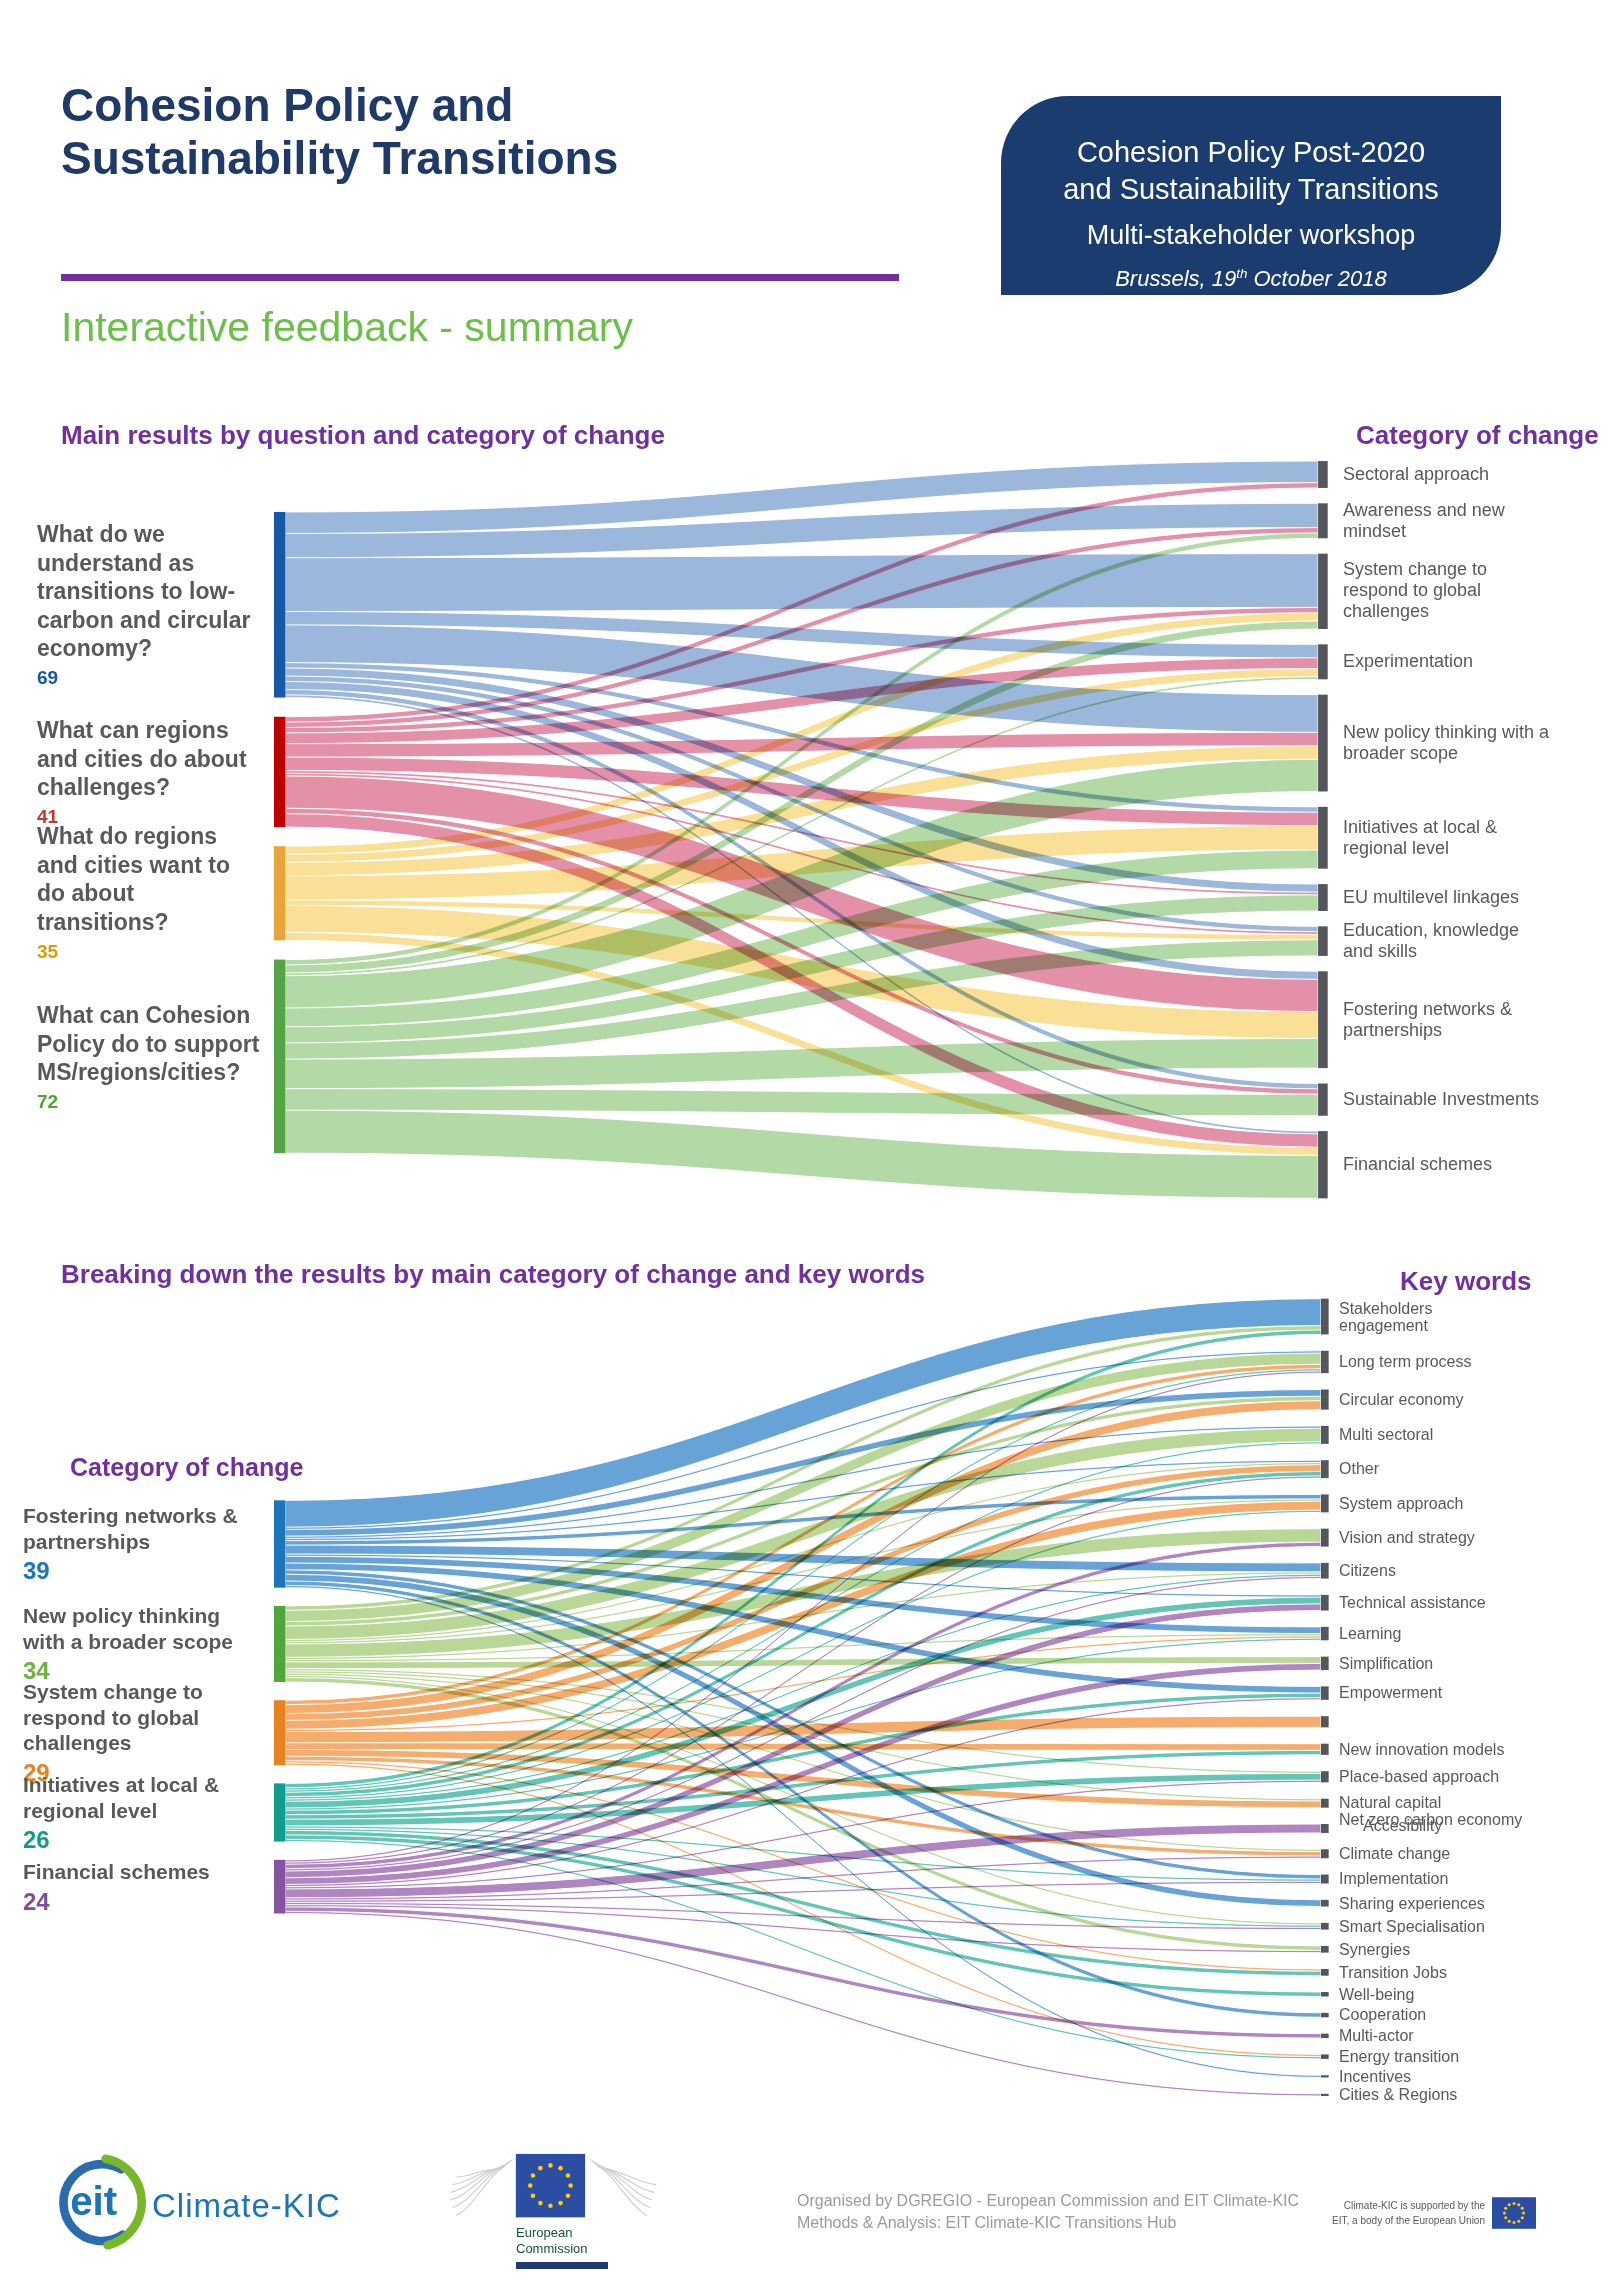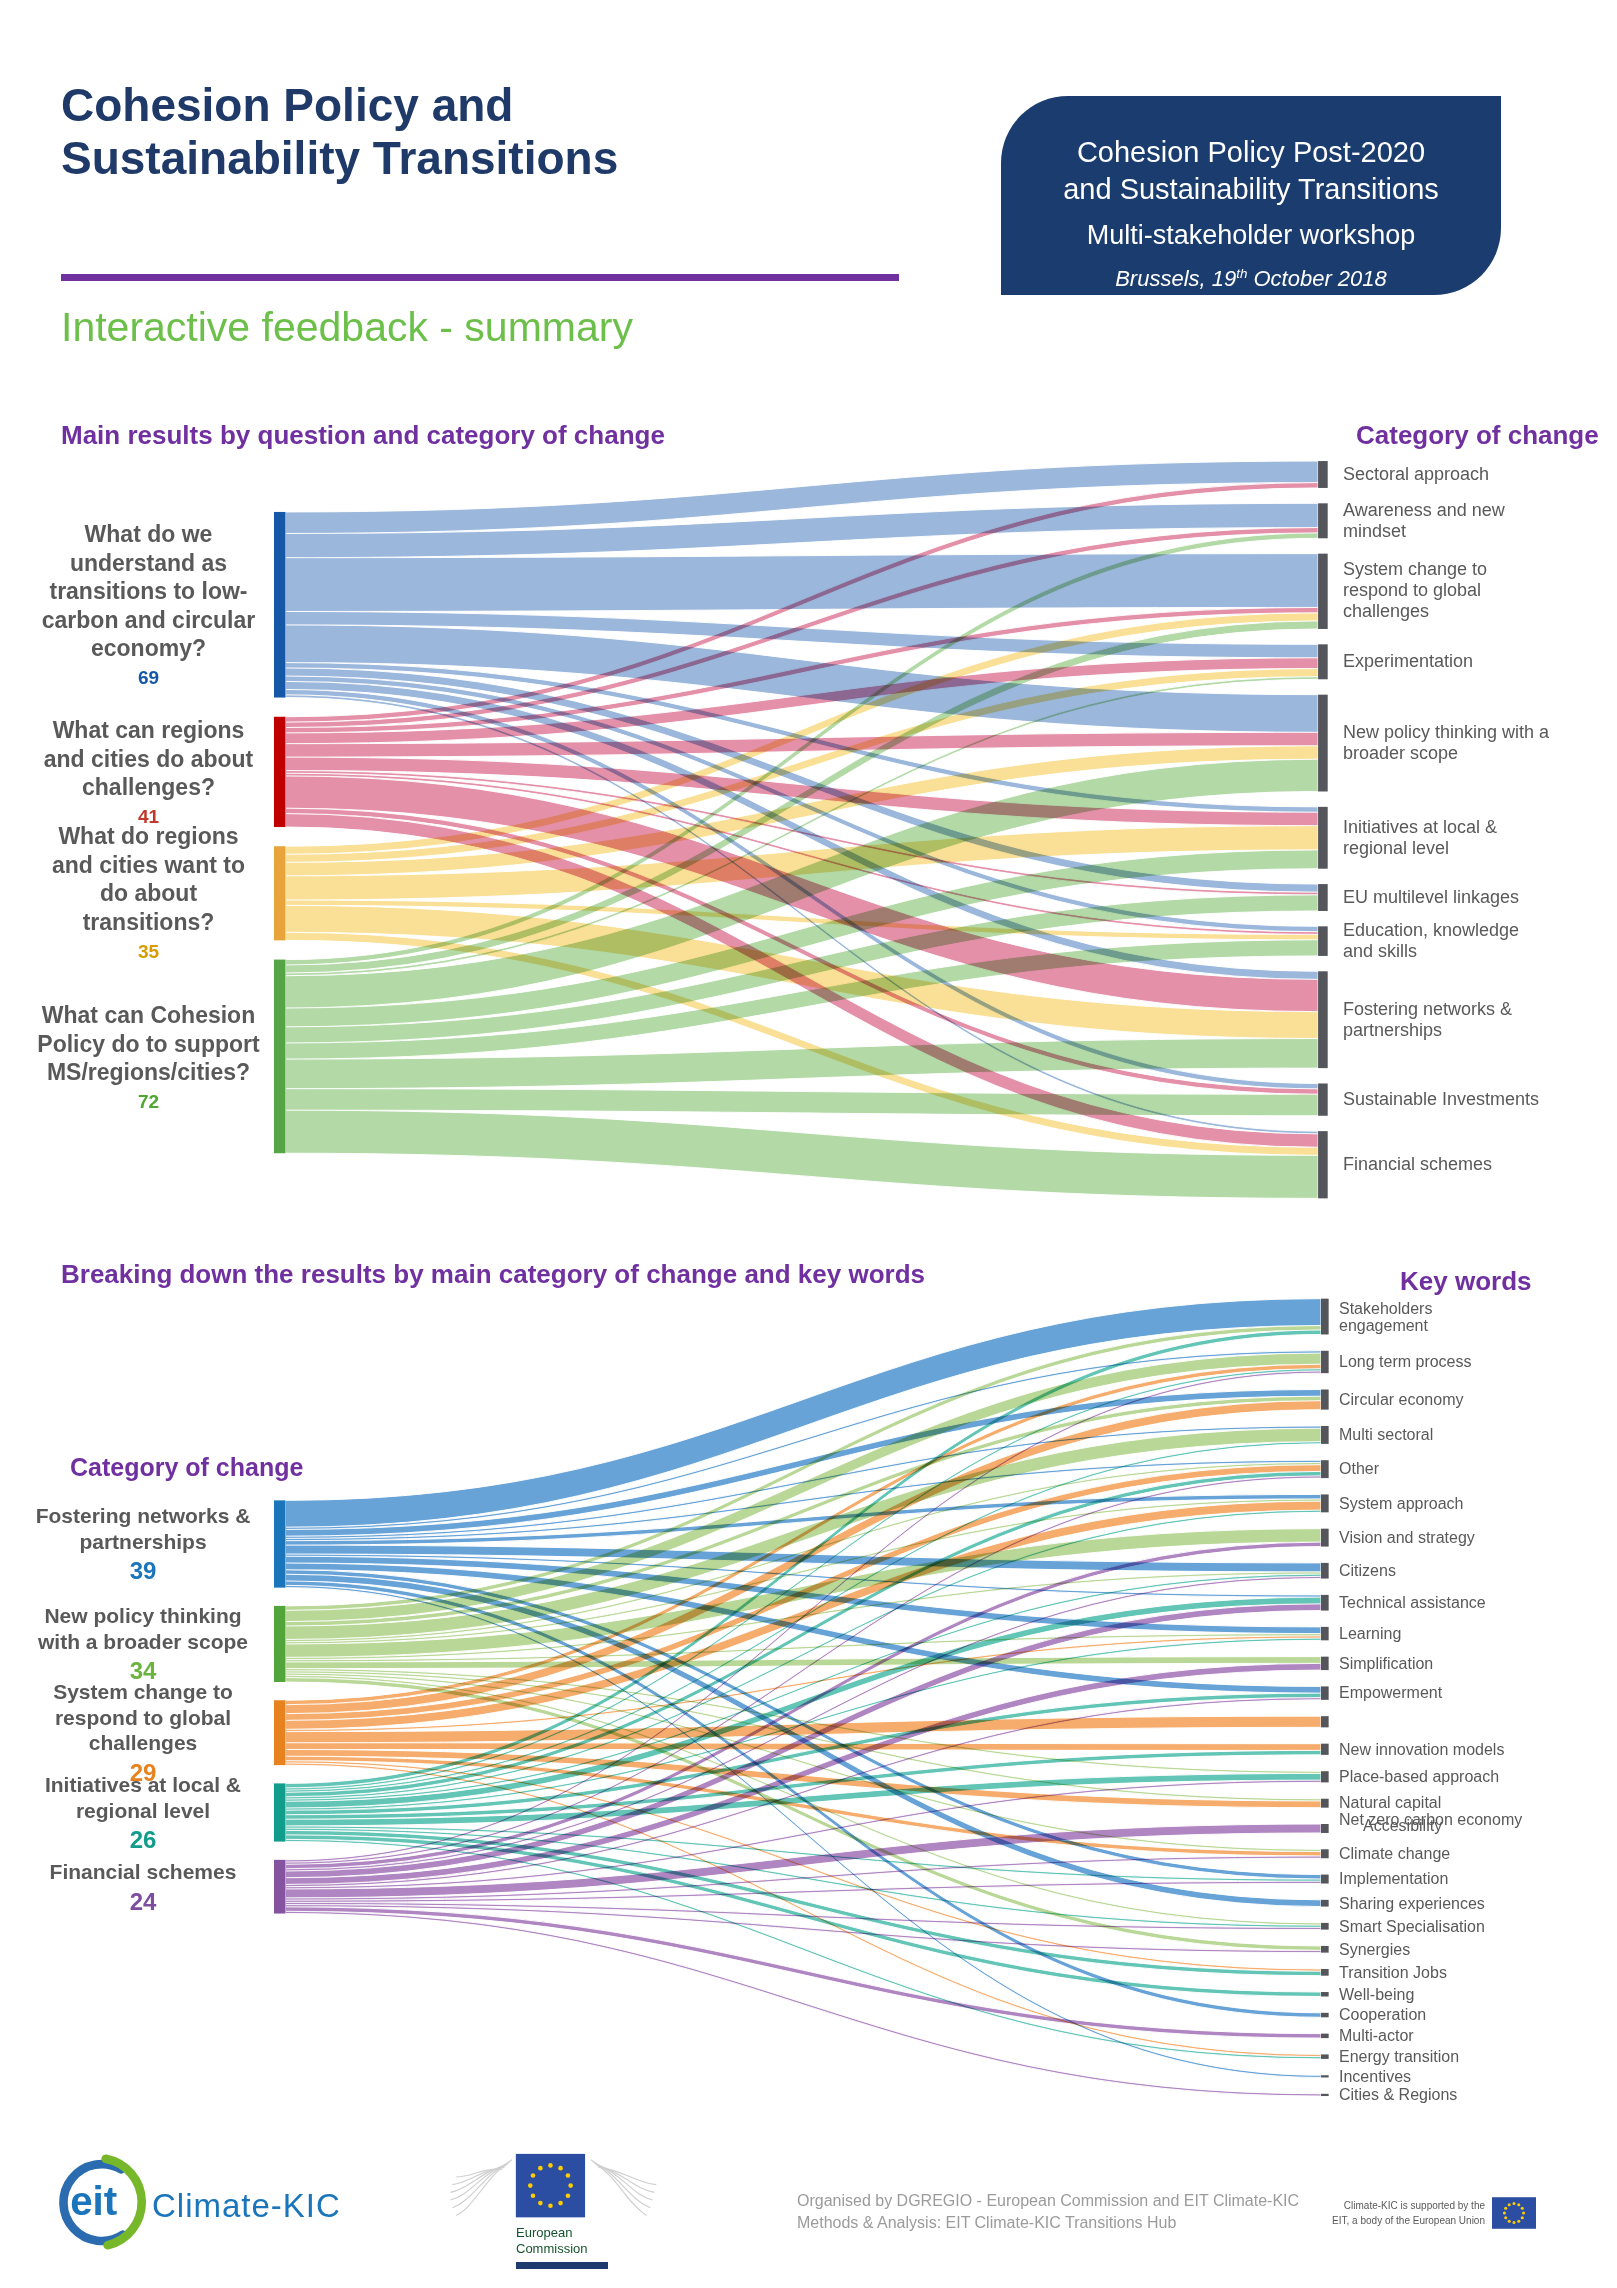--- a/index.html
+++ b/index.html
@@ -16,21 +16,21 @@
   .box-l1{font-size:29px;line-height:1.28;white-space:pre-line;}
   .box-l2{font-size:27px;margin-top:11.5px;}
   .box-l3{font-size:22px;font-style:italic;margin-top:15.4px;}
   .box-l3 sup{font-size:13.4px;}
 
   
   .sec-h{font-size:26px;font-weight:700;color:#7030A0;}
 
   
   .qlabel{position:absolute;left:37px;width:223px;transform:translateY(-50%);
-          text-align:center;font-size:23px;line-height:1.24;font-weight:700;color:#595959;}
+          text-align:left;font-size:23px;line-height:1.24;font-weight:700;color:#595959;}
   .qlabel .num{font-size:19px;margin-top:3.8px;}
   .qlabel2{left:23px;width:240px;font-size:21px;line-height:1.22;}
   .qlabel2 .num{font-size:24px;margin-top:1.9px;}
   .rlabel{position:absolute;left:1343px;width:209px;transform:translateY(-50%);
           font-size:18px;line-height:1.18;font-weight:500;color:#595959;white-space:pre-line;}
   .rlabel2{font-size:16px;line-height:1.08;left:1339px;width:240px;}
 
   
   .eit-brand{left:152px;top:2187px;font-size:33px;color:#1B75BB;letter-spacing:1px;}
   .ec-name{left:516px;top:2225px;font-size:13px;line-height:1.25;color:#14532d;white-space:pre-line;}

